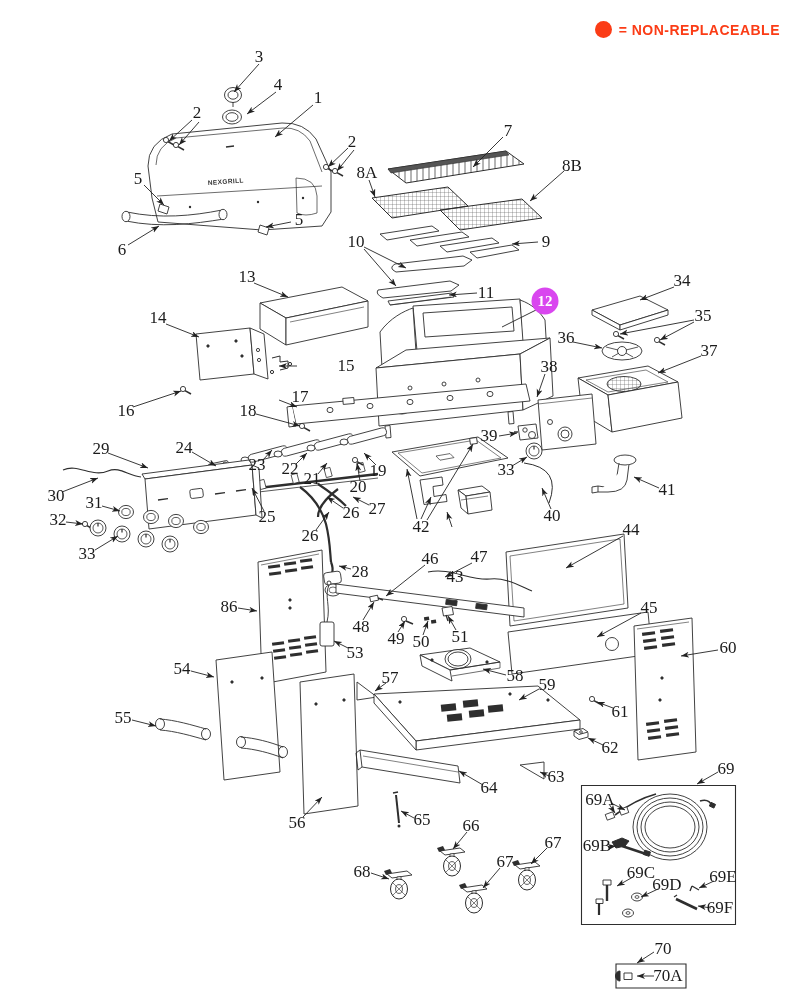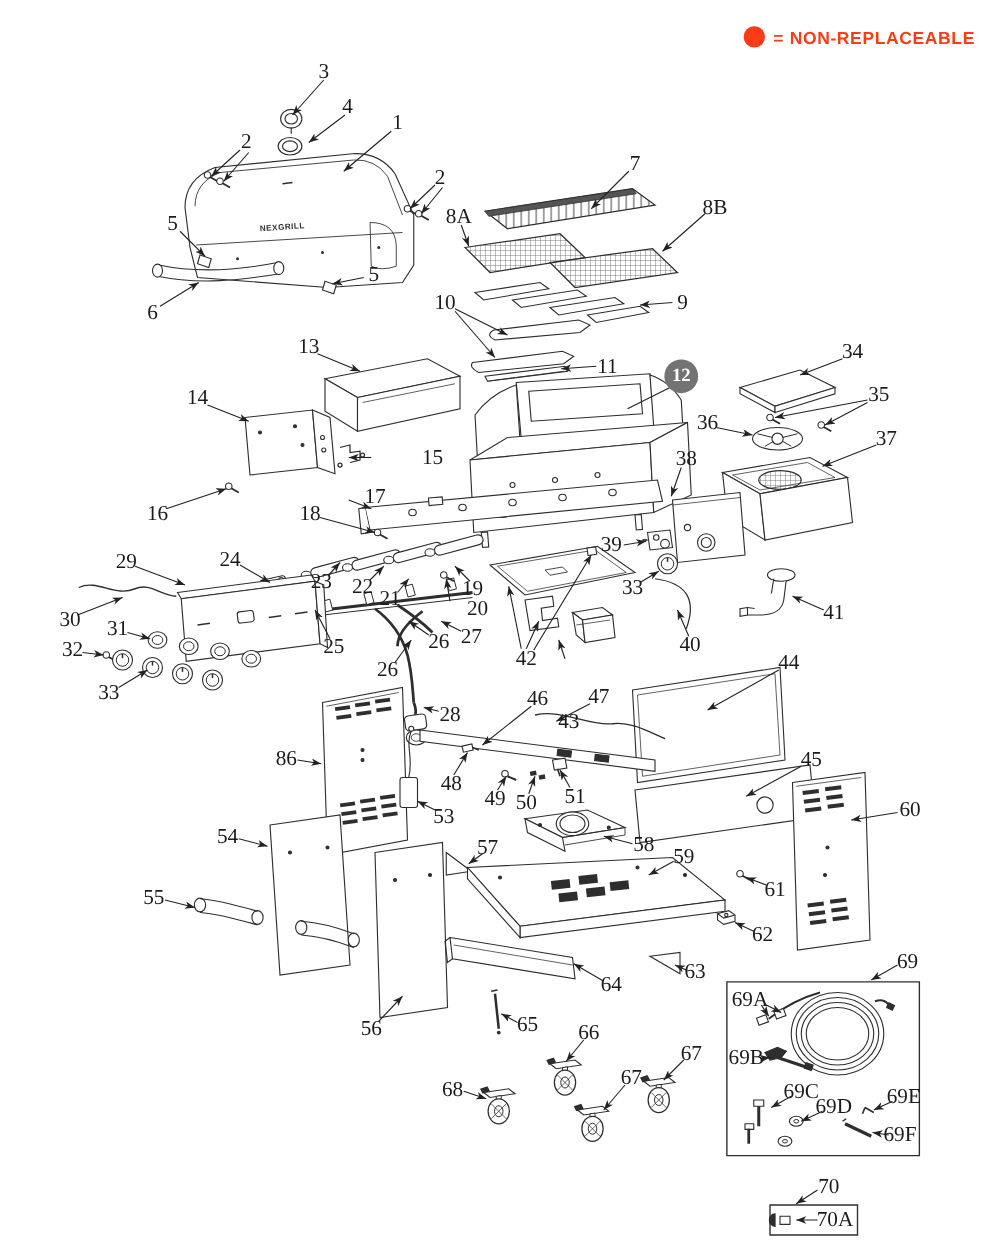--- a/index.html
+++ b/index.html
@@ -579,21 +579,21 @@
       <div class="part-label" style="left: 352px; top: 142px;">2</div>
       <div class="part-label" style="left: 138px; top: 179px;">5</div>
       <div class="part-label" style="left: 299px; top: 220px;">5</div>
       <div class="part-label" style="left: 122px; top: 250px;">6</div>
       <div class="part-label" style="left: 508px; top: 131px;">7</div>
       <div class="part-label" style="left: 367px; top: 173px;">8A</div>
       <div class="part-label" style="left: 572px; top: 166px;">8B</div>
       <div class="part-label" style="left: 546px; top: 242px;">9</div>
       <div class="part-label" style="left: 356px; top: 242px;">10</div>
       <div class="part-label" style="left: 486px; top: 293px;">11</div>
-      <div class="part-label badge" style="left: 545px; top: 301px; background: #737373; color: rgb(255, 255, 255);">12</div>
+      <div class="part-label badge" style="left: 545px; top: 301px; background: #d946ef; color: rgb(255, 255, 255);">12</div>
       <div class="part-label" style="left: 247px; top: 277px;">13</div>
       <div class="part-label" style="left: 158px; top: 318px;">14</div>
       <div class="part-label" style="left: 306px; top: 366px; margin-left: 40px;">15</div>
       <div class="part-label" style="left: 126px; top: 411px;">16</div>
       <div class="part-label" style="left: 682px; top: 281px;">34</div>
       <div class="part-label" style="left: 703px; top: 316px;">35</div>
       <div class="part-label" style="left: 566px; top: 338px;">36</div>
       <div class="part-label" style="left: 709px; top: 351px; text-align: center;">37</div>
       <div class="part-label" style="left: 549px; top: 367px;">38</div>
       <div class="part-label" style="left: 272px; top: 397px; margin-left: 28px;">17</div>
@@ -602,21 +602,21 @@
       <div class="part-label" style="left: 506px; top: 470px;">33</div>
       <div class="part-label" style="left: 552px; top: 516px;">40</div>
       <div class="part-label" style="left: 667px; top: 490px;">41</div>
       <div class="part-label" style="left: 101px; top: 449px;">29</div>
       <div class="part-label" style="left: 56px; top: 496px;">30</div>
       <div class="part-label" style="left: 184px; top: 448px;">24</div>
       <div class="part-label" style="left: 257px; top: 465px;">23</div>
       <div class="part-label" style="left: 290px; top: 469px;">22</div>
       <div class="part-label" style="left: 312px; top: 479px;">21</div>
       <div class="part-label" style="left: 378px; top: 471px;">19</div>
-      <div class="part-label" style="left: 382px; top: 487px;">20</div>
+      <div class="part-label" style="left: 358px; top: 487px;">20</div>
       <div class="part-label" style="left: 94px; top: 503px;">31</div>
       <div class="part-label" style="left: 58px; top: 520px;">32</div>
       <div class="part-label" style="left: 87px; top: 554px;">33</div>
       <div class="part-label" style="left: 267px; top: 517px;">25</div>
       <div class="part-label" style="left: 351px; top: 513px;">26</div>
       <div class="part-label" style="left: 377px; top: 509px;">27</div>
       <div class="part-label" style="left: 310px; top: 536px;">26</div>
       <div class="part-label" style="left: 360px; top: 572px;">28</div>
       <div class="part-label" style="left: 421px; top: 527px;">42</div>
       <div class="part-label" style="left: 455px; top: 534px; margin-top: 43px;">43</div>

